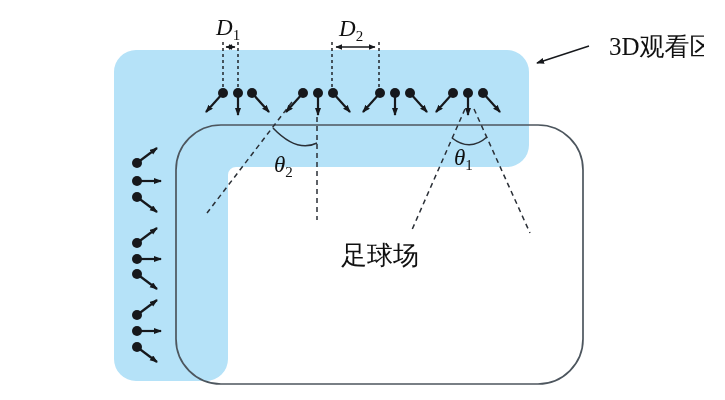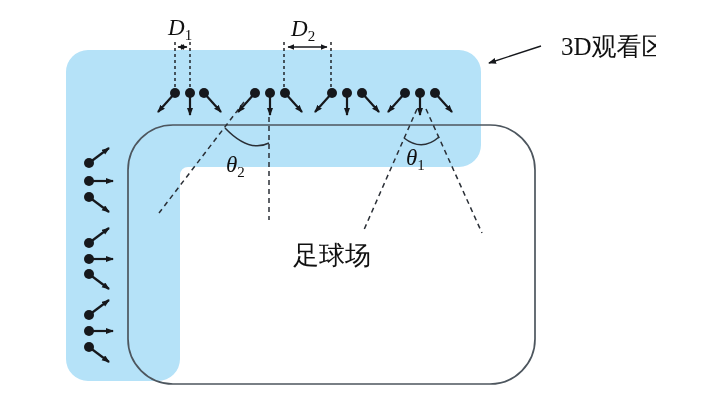--- a/index.html
+++ b/index.html
@@ -1,21 +1,21 @@
 <!DOCTYPE html>
 <html style="--region: #B5E2F8; --fstroke: #4d565e; --ink: #16181c;"><head>
 <meta charset="utf-8">
 <style>
   :root{
     --region:#B5E2F8;
     --fstroke:#4d565e;
     --ink:#16181c;
   }
   html,body{margin:0;padding:0;background:#ffffff;}
-  .canvas{width:656px;height:400px;position:relative;background:#ffffff;overflow:hidden;}
+  .canvas{width:656px;height:400px;position:relative;background:#ffffff;overflow:hidden;margin-left:48px;}
   svg{display:block;}
   .region{fill:var(--region);}
   .field{fill:none;stroke:var(--fstroke);stroke-width:1.7;}
   .dot{fill:var(--ink);}
   .arrow{stroke:var(--ink);stroke-width:2.2;}
   .guide{stroke:var(--ink);stroke-width:1.4;stroke-dasharray:3 3;}
   .dim{stroke:var(--ink);stroke-width:1.5;}
   .ray{stroke:#2a2f36;stroke-width:1.5;stroke-dasharray:5 4;fill:none;}
   .arc{stroke:#2a2f36;stroke-width:1.5;fill:none;}
   .callout-line{stroke:var(--ink);stroke-width:1.4;}

